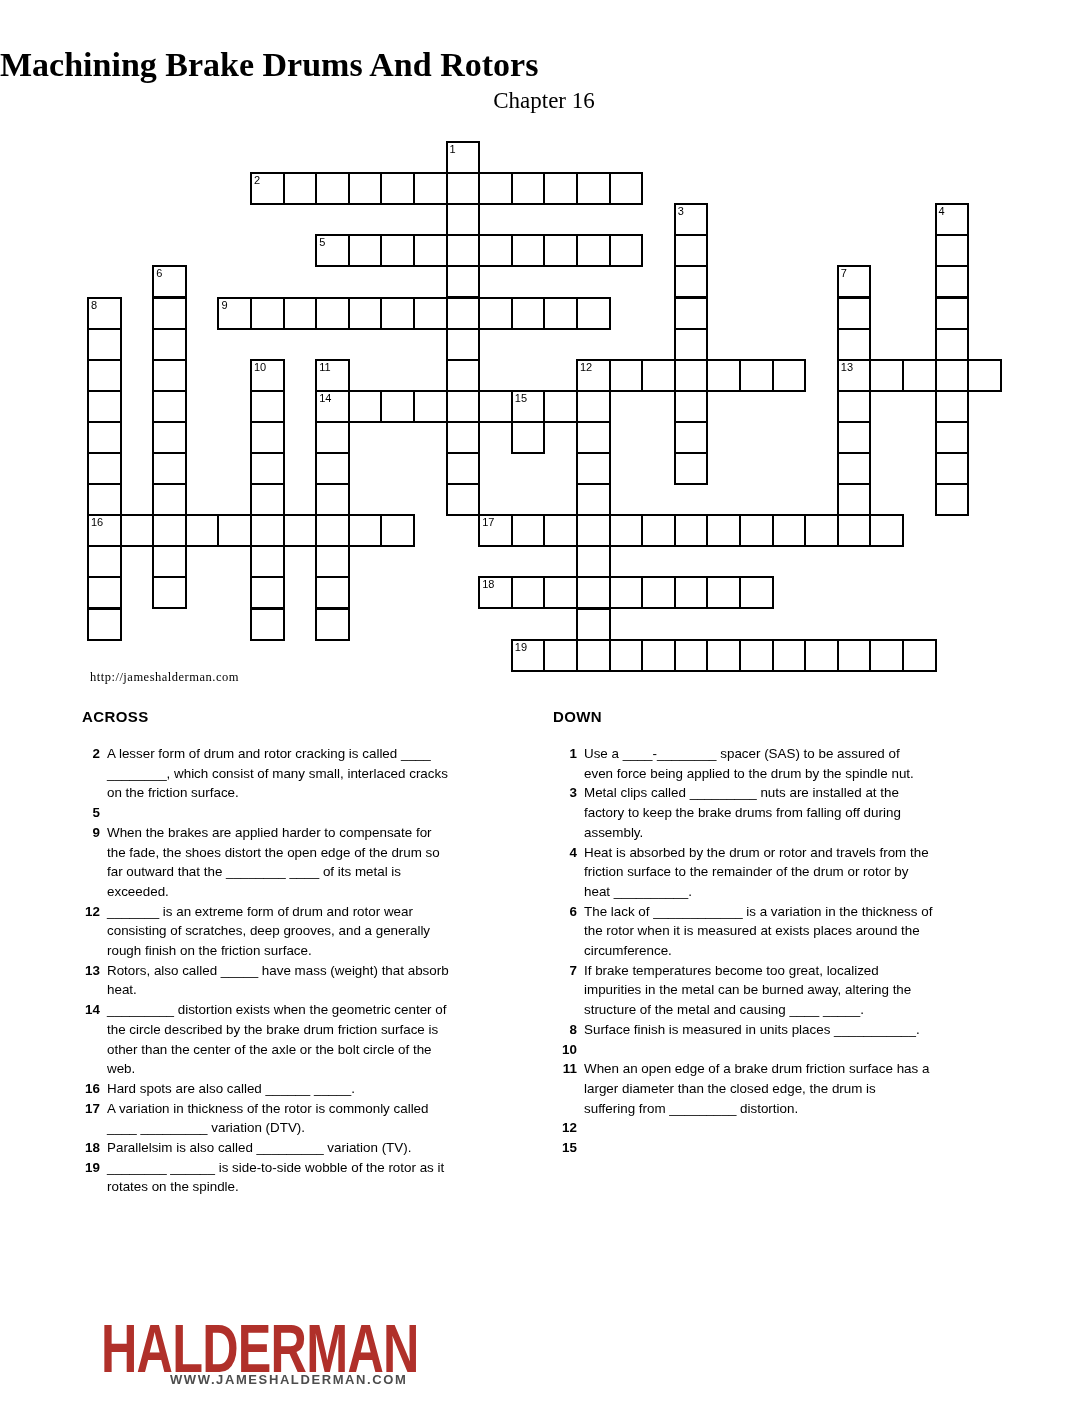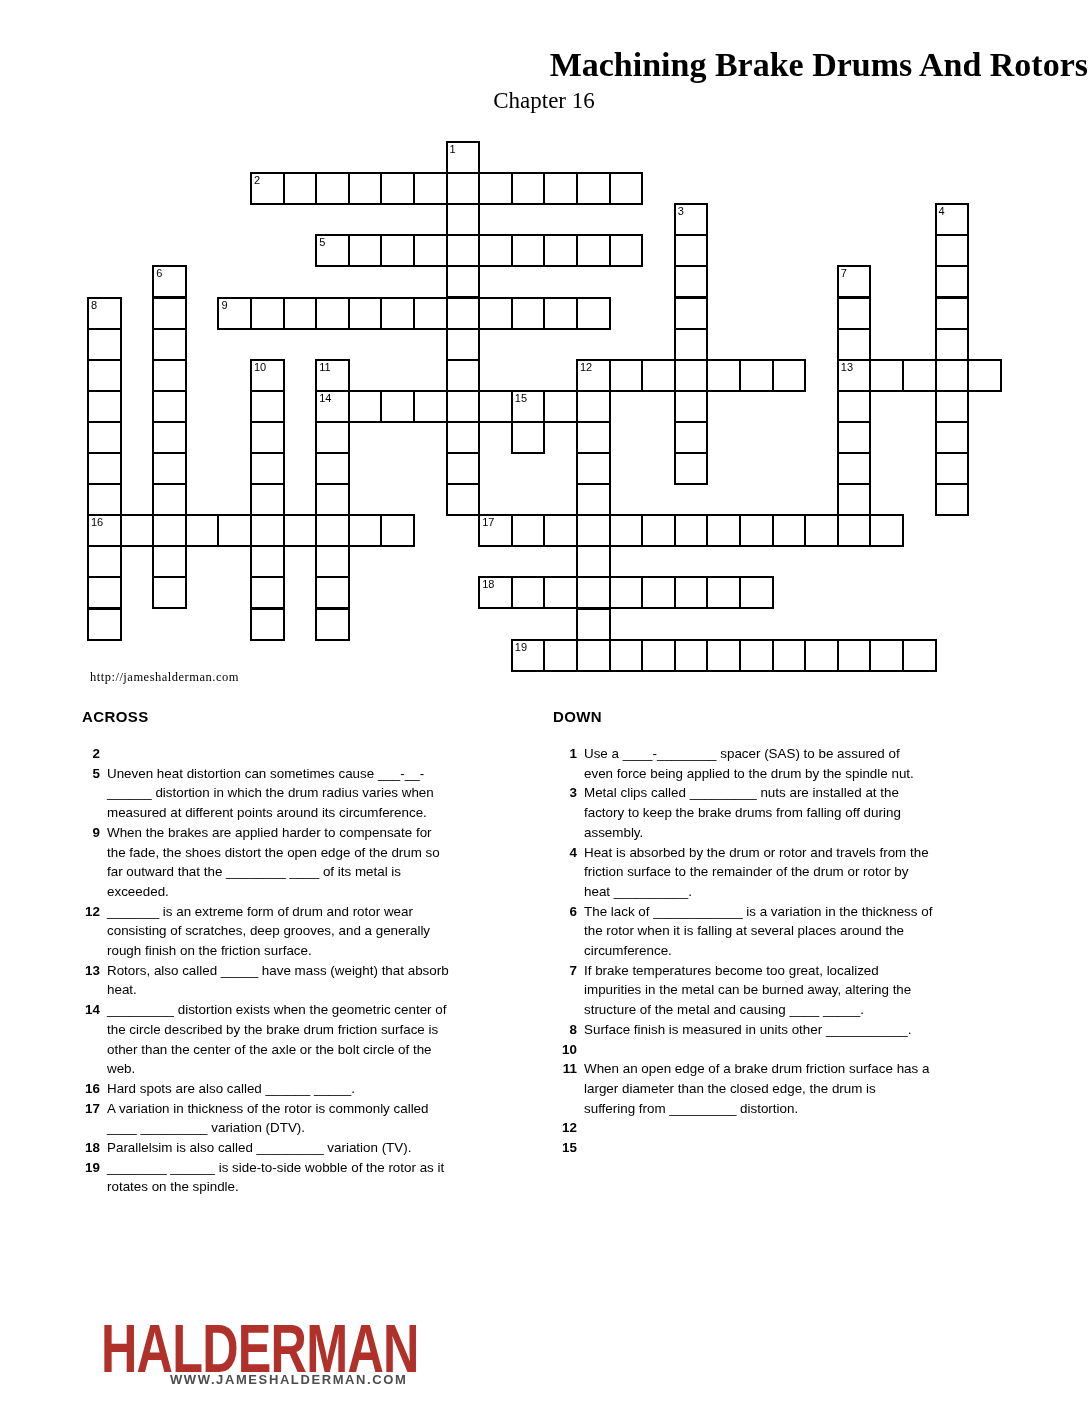--- a/index.html
+++ b/index.html
@@ -1,18 +1,18 @@
 <!DOCTYPE html>
 <html><head>
 <meta charset="utf-8">
 <style>
   html,body{margin:0;padding:0;background:#ffffff;}
   .page{position:relative;width:1088px;height:1408px;background:#ffffff;overflow:hidden;
         font-family:"Liberation Sans",sans-serif;color:#000;}
-  .title{position:absolute;top:46px;left:0;width:100%;text-align:right;
+  .title{position:absolute;top:46px;left:0;width:100%;text-align:left;
          font-family:"Liberation Serif",serif;font-weight:bold;font-size:34px;letter-spacing:0px;}
   .subtitle{position:absolute;top:88px;left:0;width:100%;text-align:center;
             font-family:"Liberation Serif",serif;font-size:23px;}
   .grid{position:absolute;left:0;top:0;width:100%;height:100%;}
   .cell{position:absolute;box-sizing:border-box;border:2px solid #000;background:#fff;}
   .cellnum{position:absolute;left:2px;top:0px;font-size:11px;line-height:13px;
            font-family:"Liberation Sans",sans-serif;}
   .urlnote{position:absolute;left:90px;top:670px;font-family:"Liberation Serif",serif;
            font-size:12.5px;letter-spacing:0.5px;}
   .section-h{position:absolute;font-size:15px;font-weight:bold;letter-spacing:0.4px;}
@@ -255,26 +255,26 @@
     </div>
 
   <div class="urlnote">http://jameshalderman.com</div>
 
   <div class="section-h h-across">ACROSS</div>
   <div class="section-h h-down">DOWN</div>
 
   <div class="clues clues-across">
       <div class="clue">
         <span class="cnum">2</span>
+        <span class="ctext">A lesser form of drum and rotor cracking is called ____
+________, which consist of many small, interlaced cracks
+on the friction surface.</span>
       </div>
       <div class="clue">
         <span class="cnum">5</span>
-        <span class="ctext">Uneven heat distortion can sometimes cause ___-__-
-______ distortion in which the drum radius varies when
-measured at different points around its circumference.</span>
       </div>
       <div class="clue">
         <span class="cnum">9</span>
         <span class="ctext">When the brakes are applied harder to compensate for
 the fade, the shoes distort the open edge of the drum so
 far outward that the ________ ____ of its metal is
 exceeded.</span>
       </div>
       <div class="clue">
         <span class="cnum">12</span>
@@ -327,32 +327,32 @@
       </div>
       <div class="clue">
         <span class="cnum">4</span>
         <span class="ctext">Heat is absorbed by the drum or rotor and travels from the
 friction surface to the remainder of the drum or rotor by
 heat __________.</span>
       </div>
       <div class="clue">
         <span class="cnum">6</span>
         <span class="ctext">The lack of ____________ is a variation in the thickness of
-the rotor when it is falling at several places around the
+the rotor when it is measured at exists places around the
 circumference.</span>
       </div>
       <div class="clue">
         <span class="cnum">7</span>
         <span class="ctext">If brake temperatures become too great, localized
 impurities in the metal can be burned away, altering the
 structure of the metal and causing ____ _____.</span>
       </div>
       <div class="clue">
         <span class="cnum">8</span>
-        <span class="ctext">Surface finish is measured in units other ___________.</span>
+        <span class="ctext">Surface finish is measured in units places ___________.</span>
       </div>
       <div class="clue">
         <span class="cnum">10</span>
       </div>
       <div class="clue">
         <span class="cnum">11</span>
         <span class="ctext">When an open edge of a brake drum friction surface has a
 larger diameter than the closed edge, the drum is
 suffering from _________ distortion.</span>
       </div>

